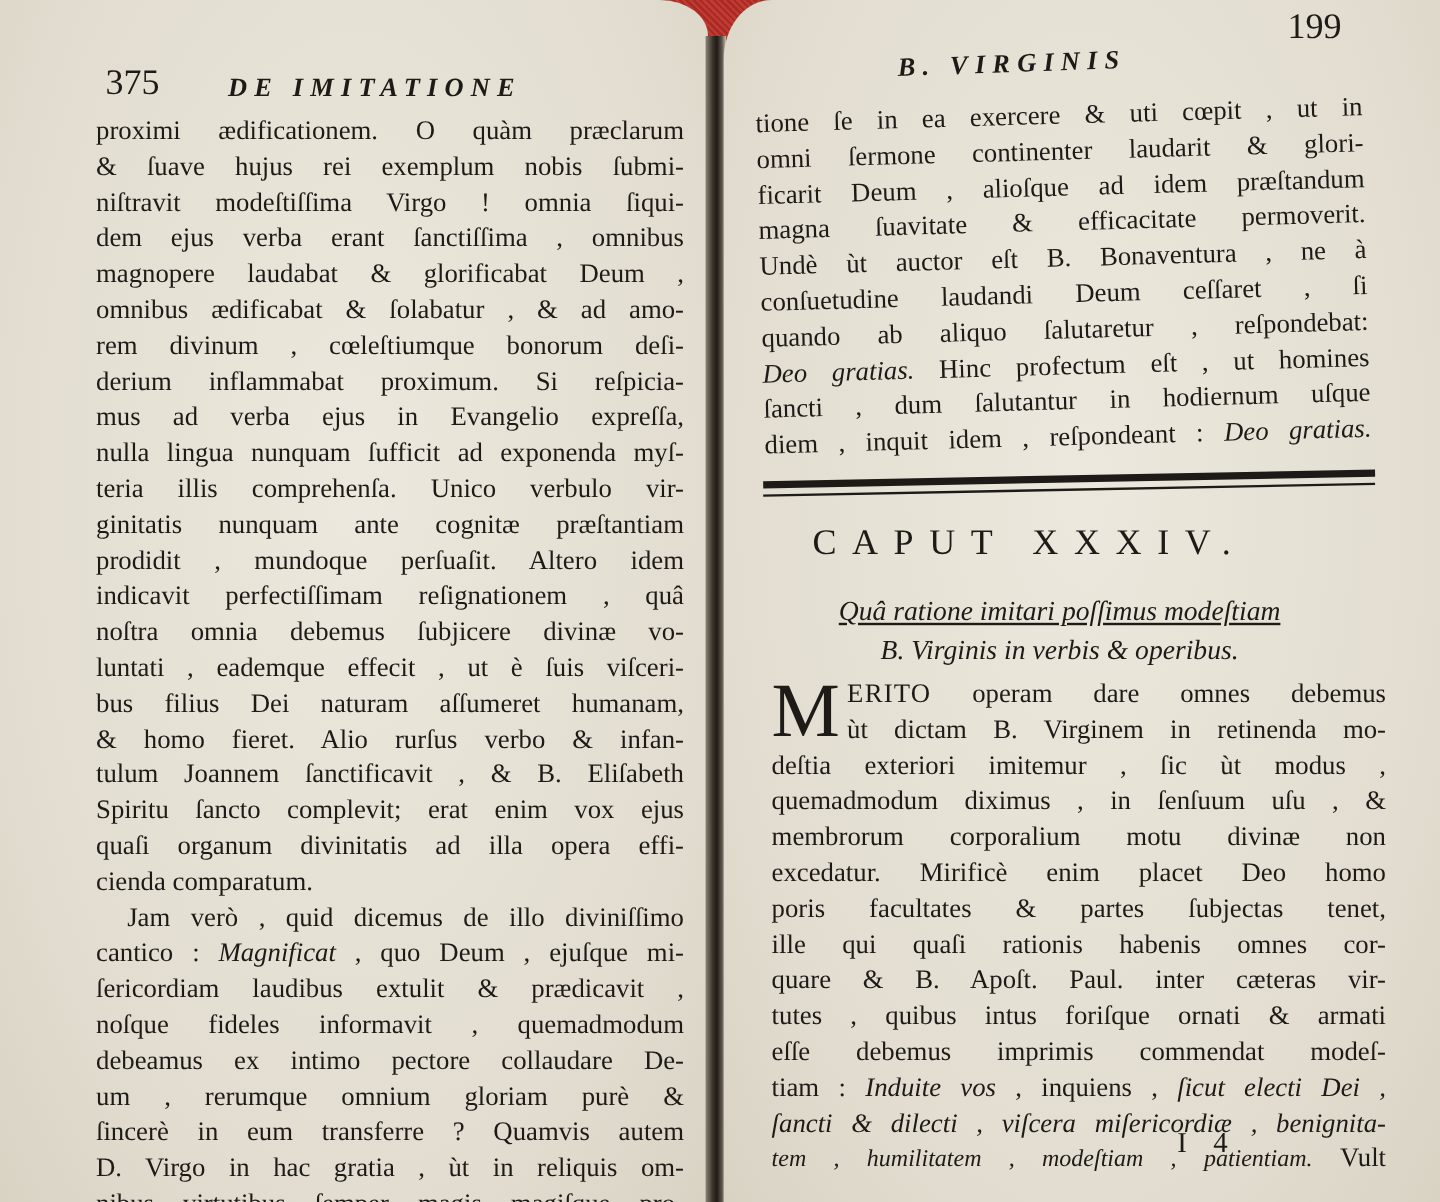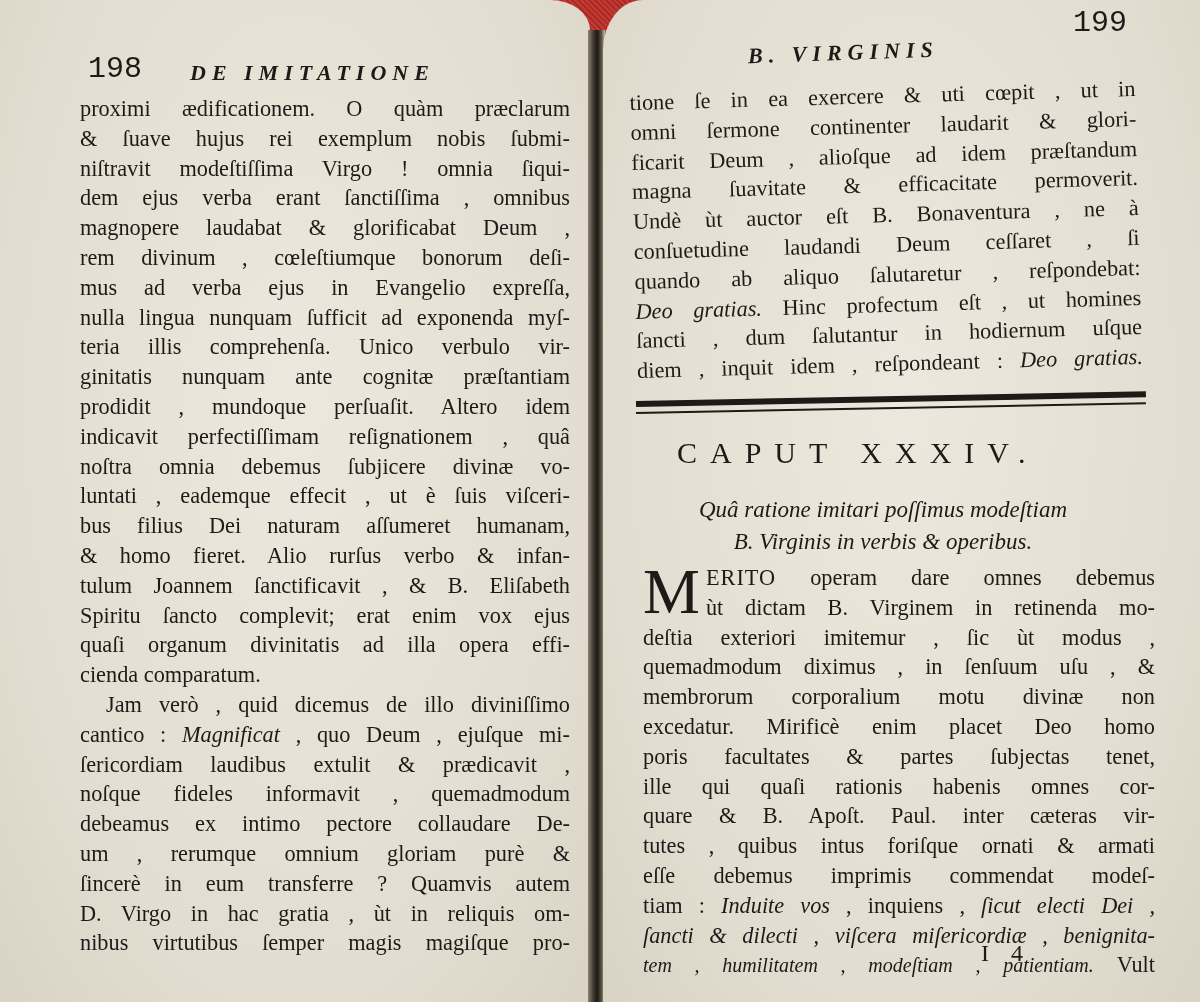--- a/index.html
+++ b/index.html
@@ -18,51 +18,53 @@
     background:#e7e2d6;
     background-image: radial-gradient(ellipse at 50% 40%, #ece8dd 0%, #e2ddd0 70%, #d9d3c4 100%);
     overflow:hidden;
   }
   .page.left { left:0; width:590px; border-top-right-radius:40px 30px; }
   .page.right { left:603px; width:597px; border-top-left-radius:40px 50px; }
   .gutter {
     position:absolute; left:588px; top:30px; width:17px; height:972px;
     background:linear-gradient(90deg,#8a8274 0%, #3a332b 35%, #201a15 55%, #5c554a 80%, #c9c2b2 100%);
   }
-  .pagenum { position:absolute; font-size:30px;font-family:Liberation Mono, monospace; }
+  .pagenum { position:absolute; font-size:30px; }
   .rh-title { position:absolute; font-style:italic; font-weight:bold; font-size:22px; letter-spacing:6px; text-transform:uppercase; }
   .body-text { position:absolute; font-size:22.3px; line-height:29.8px; }
   .body-text .line { white-space:nowrap; display:block; text-align:justify; text-align-last:justify; }
   .body-text .line.last { text-align-last:left; }
   .body-text .line.indent { padding-left:26px; }
   .ital { font-style:italic; }
   .rule-thick { position:absolute; height:6px; background:#1d1a17; transform:rotate(-1.1deg); transform-origin:left; }
   .rule-thin { position:absolute; height:2px; background:#1d1a17; transform:rotate(-1.1deg); transform-origin:left; }
   .chapter-head { position:absolute; font-size:30px; letter-spacing:13px; }
   .subtitle { position:absolute; font-style:italic; font-size:23px; line-height:32px; text-align:center; }
   .dropcap { float:left; font-size:64px; line-height:54px; margin:2px 6px 0 0; font-family:"Liberation Serif", serif; }
   .smallcaps { font-variant:small-caps; letter-spacing:1px; }
   .signature { position:absolute; font-size:24px; letter-spacing:8px; }
 </style>
 </head>
 <body>
 
 <div class="cover-top"></div>
 
 <div class="page left">
-  <span class="pagenum" style="left:88px;top:52px;">198</span>
+  <span class="pagenum" style="left:88px;top:52px;">375</span>
   <span class="rh-title" style="left:190px;top:60px;">De Imitatione</span>
 
   <div class="body-text" style="left:80px;top:94px;width:490px;">
     <span class="line">proximi ædificationem. O quàm præclarum</span>
     <span class="line">&amp; ſuave hujus rei exemplum nobis ſubmi-</span>
     <span class="line">niſtravit modeſtiſſima Virgo ! omnia ſiqui-</span>
     <span class="line">dem ejus verba erant ſanctiſſima , omnibus</span>
     <span class="line">magnopere laudabat &amp; glorificabat Deum ,</span>
+    <span class="line">omnibus ædificabat &amp; ſolabatur , &amp; ad amo-</span>
     <span class="line">rem divinum , cœleſtiumque bonorum deſi-</span>
+    <span class="line">derium inflammabat proximum. Si reſpicia-</span>
     <span class="line">mus ad verba ejus in Evangelio expreſſa,</span>
     <span class="line">nulla lingua nunquam ſufficit ad exponenda myſ-</span>
     <span class="line">teria illis comprehenſa.  Unico verbulo vir-</span>
     <span class="line">ginitatis nunquam ante cognitæ præſtantiam</span>
     <span class="line">prodidit , mundoque perſuaſit.  Altero idem</span>
     <span class="line">indicavit perfectiſſimam reſignationem , quâ</span>
     <span class="line">noſtra omnia debemus ſubjicere divinæ vo-</span>
     <span class="line">luntati , eademque effecit , ut è ſuis viſceri-</span>
     <span class="line">bus filius Dei  naturam aſſumeret humanam,</span>
     <span class="line">&amp; homo fieret.  Alio rurſus verbo &amp; infan-</span>
@@ -102,21 +104,21 @@
     <span class="line">ſancti , dum ſalutantur in hodiernum uſque</span>
     <span class="line"><span>diem , inquit idem , reſpondeant : </span><span class="ital">Deo gratias.</span></span>
   </div>
 
   <div class="rule-thick" style="left:33px;top:401px;width:510px;"></div>
   <div class="rule-thin" style="left:33px;top:412px;width:510px;"></div>
 
   <span class="chapter-head" style="left:74px;top:436px;">CAPUT XXXIV.</span>
 
   <div class="subtitle" style="left:10px;top:494px;width:540px;">
-    <span style="display:block;">Quâ ratione imitari poſſimus modeſtiam</span>
+    <span style="display:block;text-decoration:underline;">Quâ ratione imitari poſſimus modeſtiam</span>
     <span style="display:block;">B. Virginis in verbis &amp; operibus.</span>
   </div>
 
   <div class="body-text" style="left:40px;top:563px;width:512px;">
     <span class="dropcap">M</span>
     <span class="line"><span class="smallcaps">ERITO</span><span> operam dare omnes debemus</span></span>
     <span class="line">ùt dictam B. Virginem in retinenda mo-</span>
     <span class="line" style="clear:left;">deſtia exteriori imitemur , ſic ùt modus ,</span>
     <span class="line">quemadmodum diximus , in ſenſuum uſu , &amp;</span>
     <span class="line">membrorum corporalium motu divinæ non</span>

